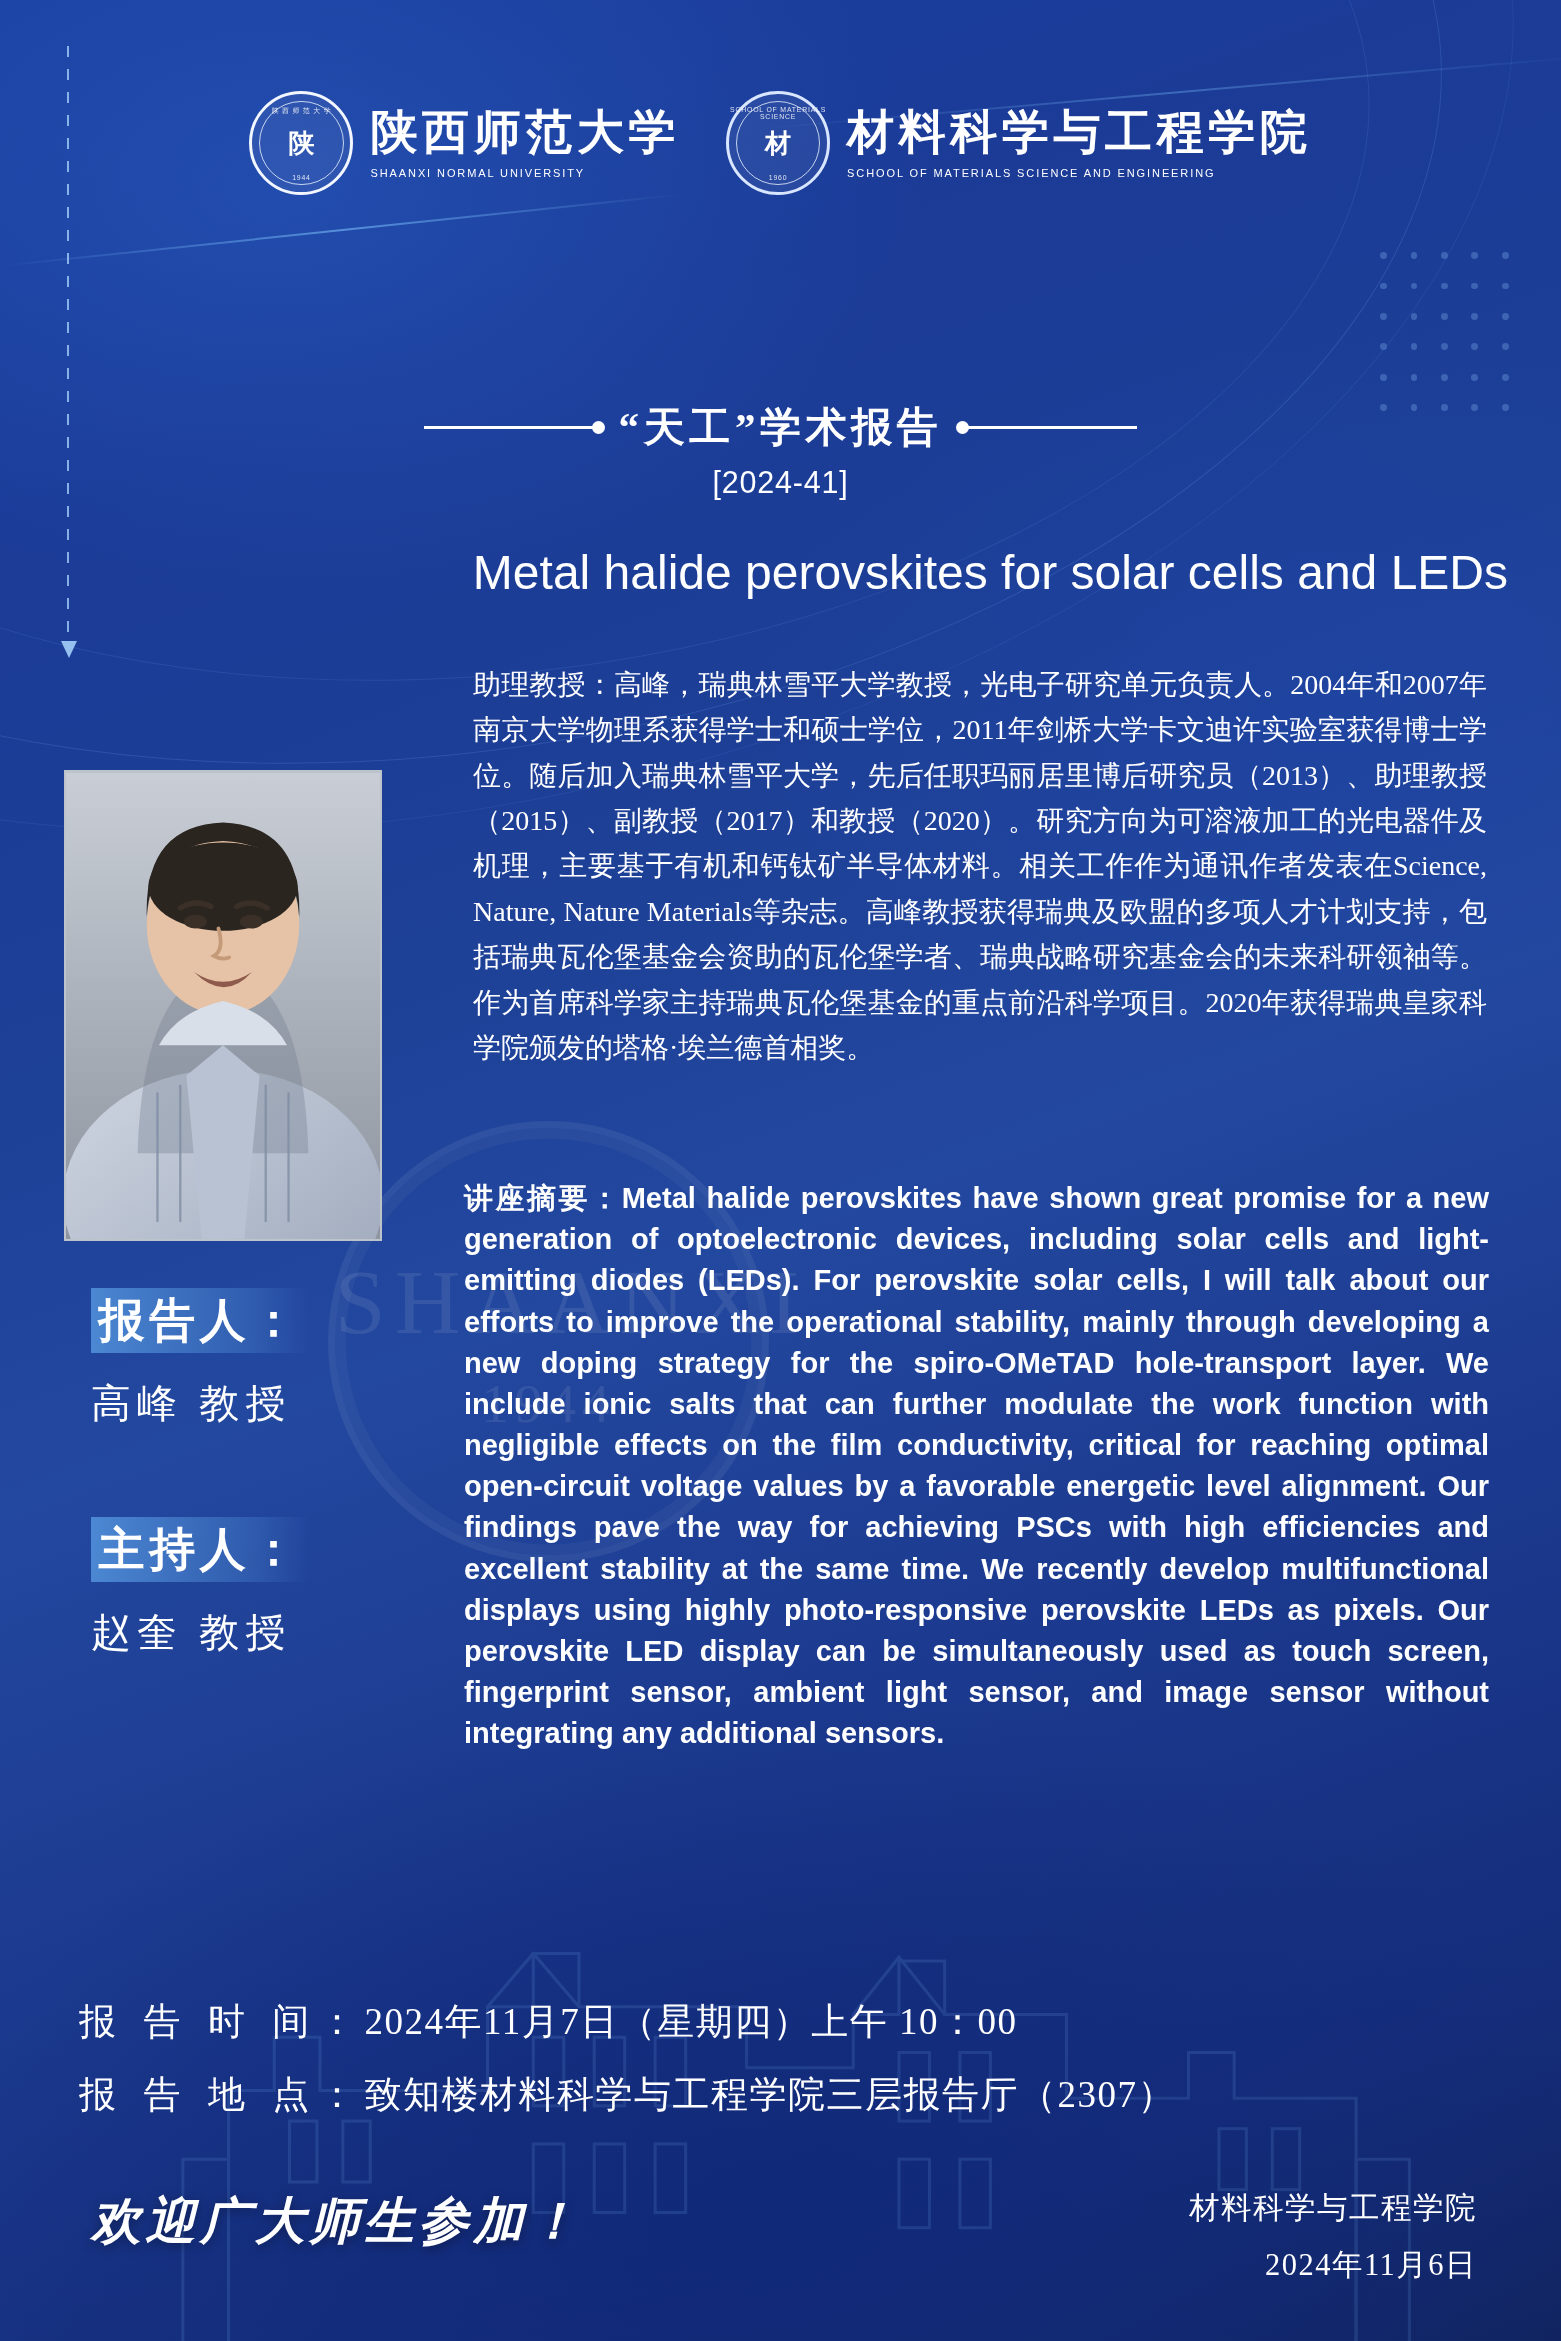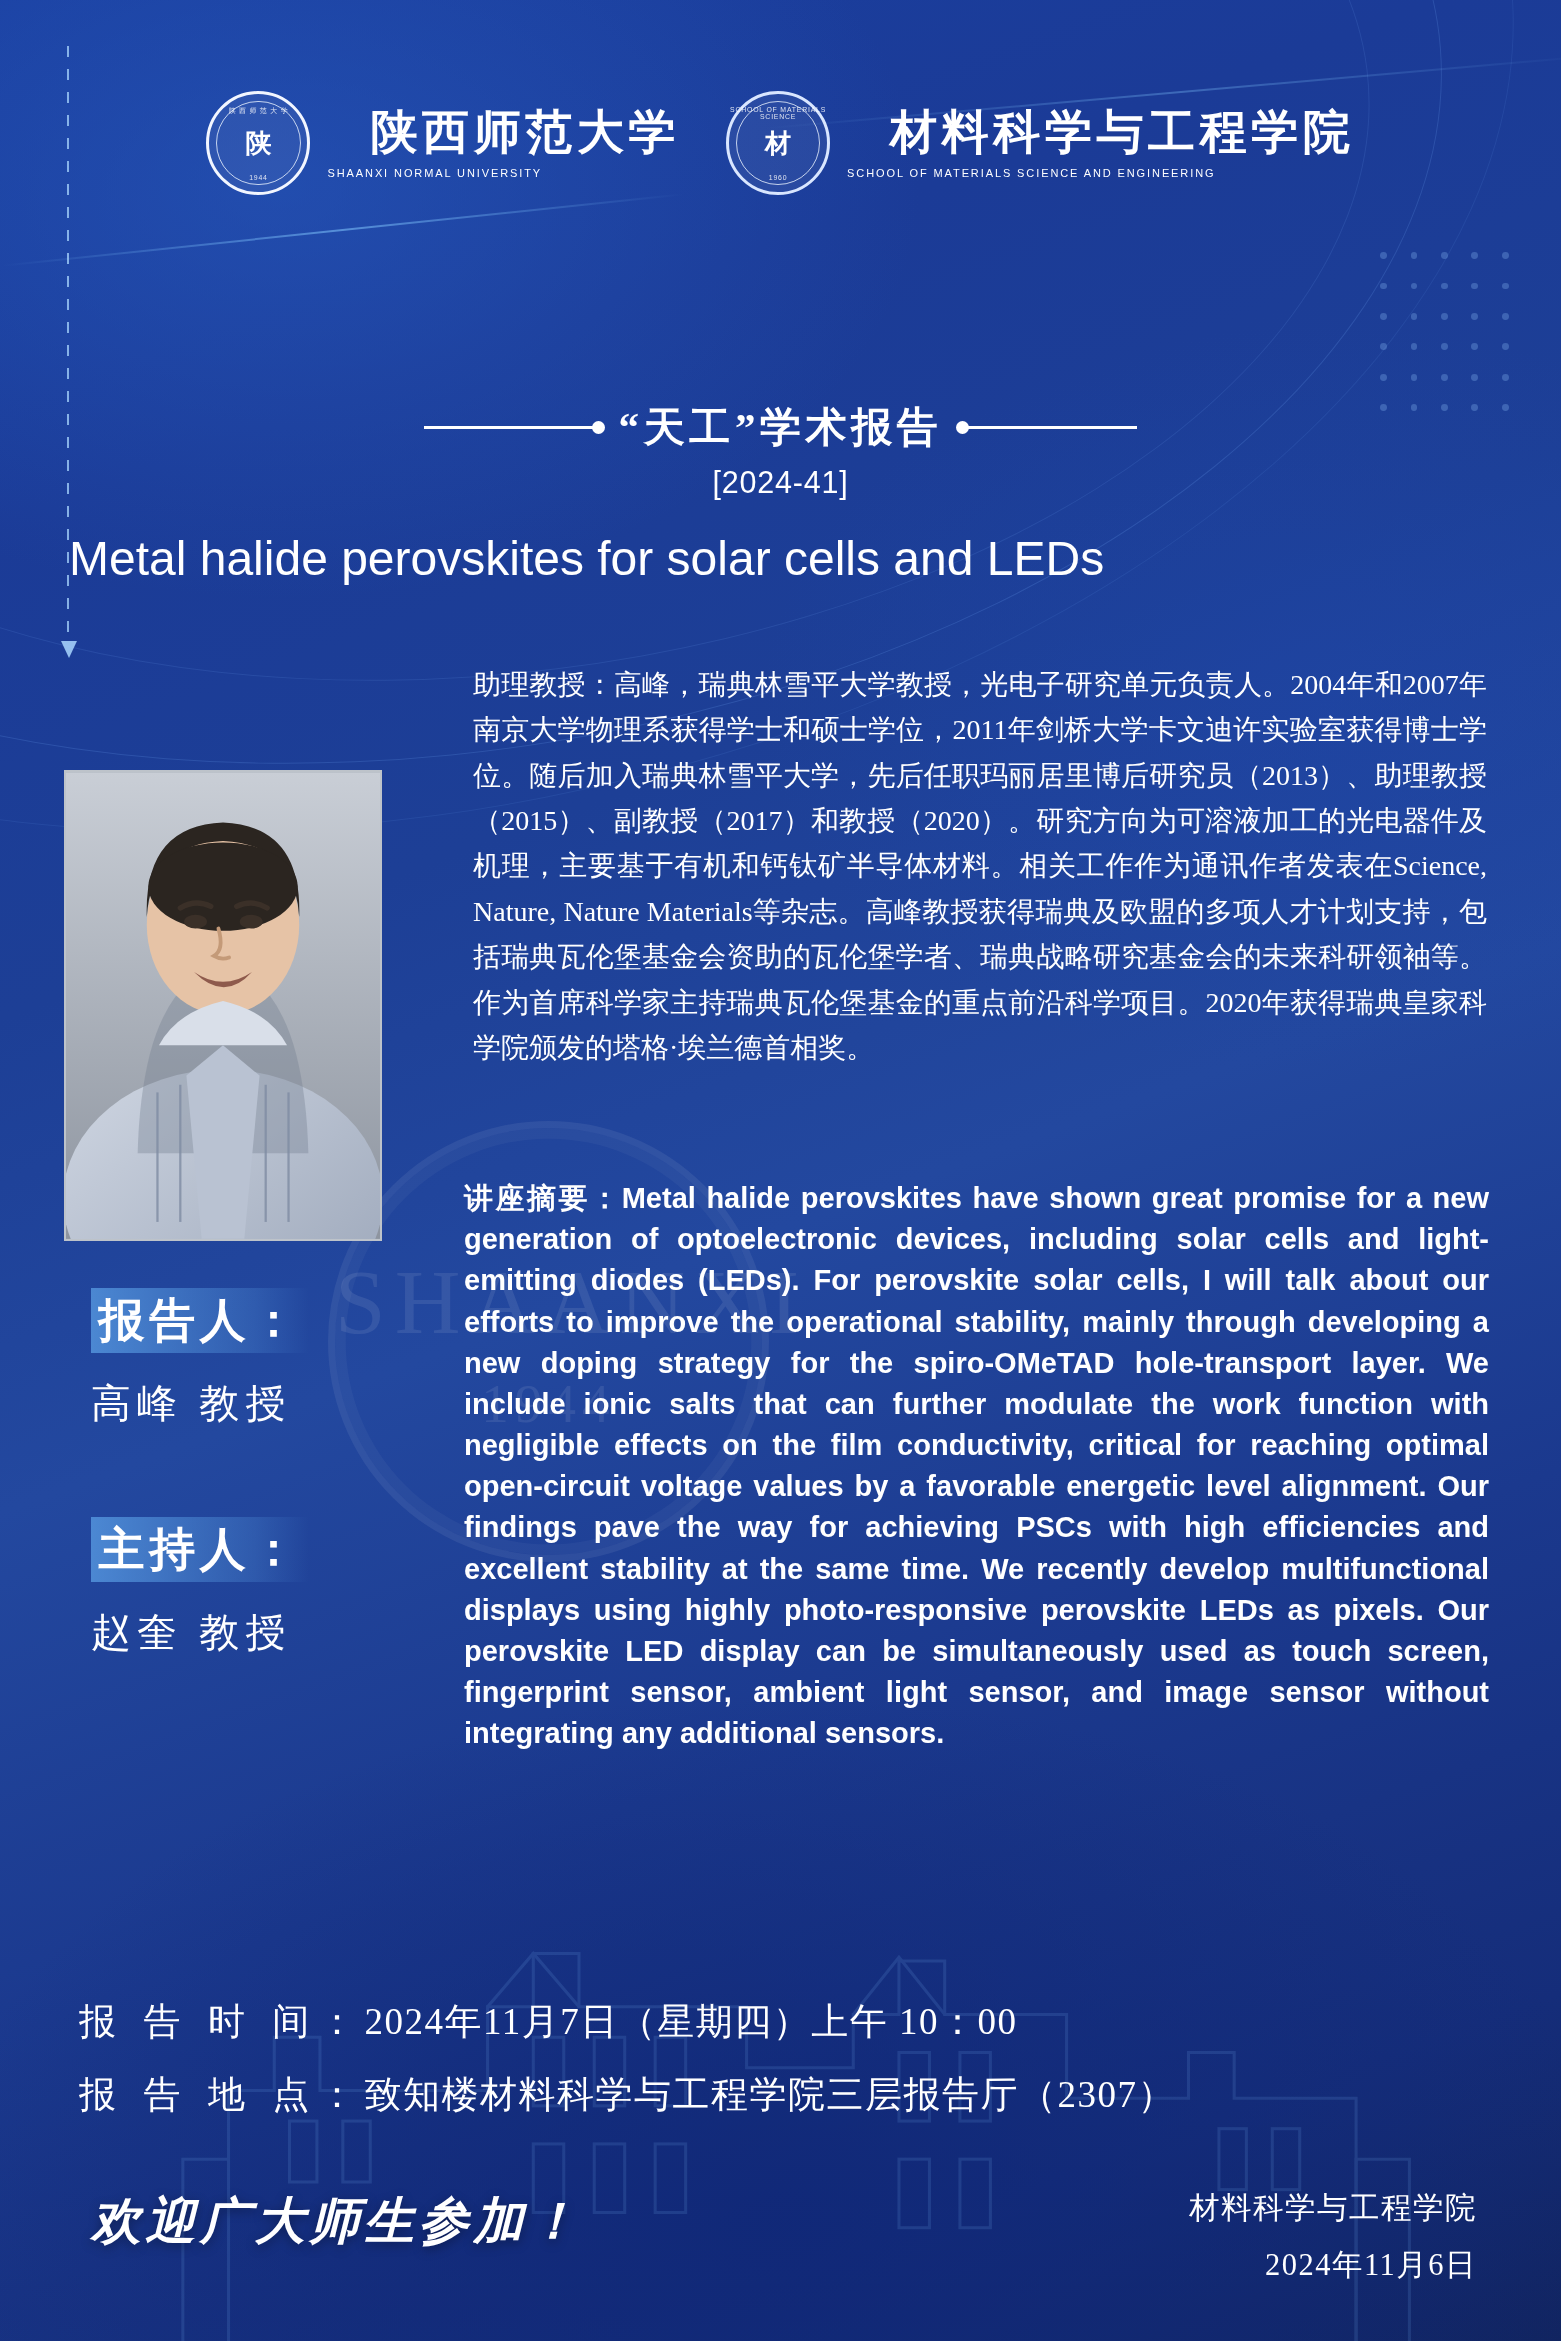--- a/index.html
+++ b/index.html
@@ -151,21 +151,20 @@
   .seal-arc-top { top: 12.2px; }
   .seal-arc-bot { bottom: 10.7px; }
   .logo-text-cn {
     color: #ffffff;
     font-family: "Liberation Serif", serif;
     font-weight: bold;
     font-size: 47px;
     letter-spacing: 4.6px;
     line-height: 1.1;
     white-space: nowrap;
-    margin-left: 43px;
   }
   .logo-text-en {
     color: #ffffff;
     font-size: 11px;
     letter-spacing: 1.9px;
     margin-top: 7.6px;
     white-space: nowrap;
   }
   
   .title-main {
@@ -217,24 +216,24 @@
     position: absolute;
     top: 465px;
     left: 0; right: 0;
     text-align: center;
     color: #ffffff;
     font-size: 30.5px;
     letter-spacing: 0.8px;
   }
   .talk-title {
     position: absolute;
-    top: 531px;
+    top: 545px;
     left: 69px;
     right: 53px;
-    text-align: left;
+    text-align: right;
     color: #ffffff;
     font-size: 48px;
     font-weight: 400;
     letter-spacing: 0px;
     line-height: 1.15;
   }
   
   .photo {
     position: absolute;
     left: 64px;

